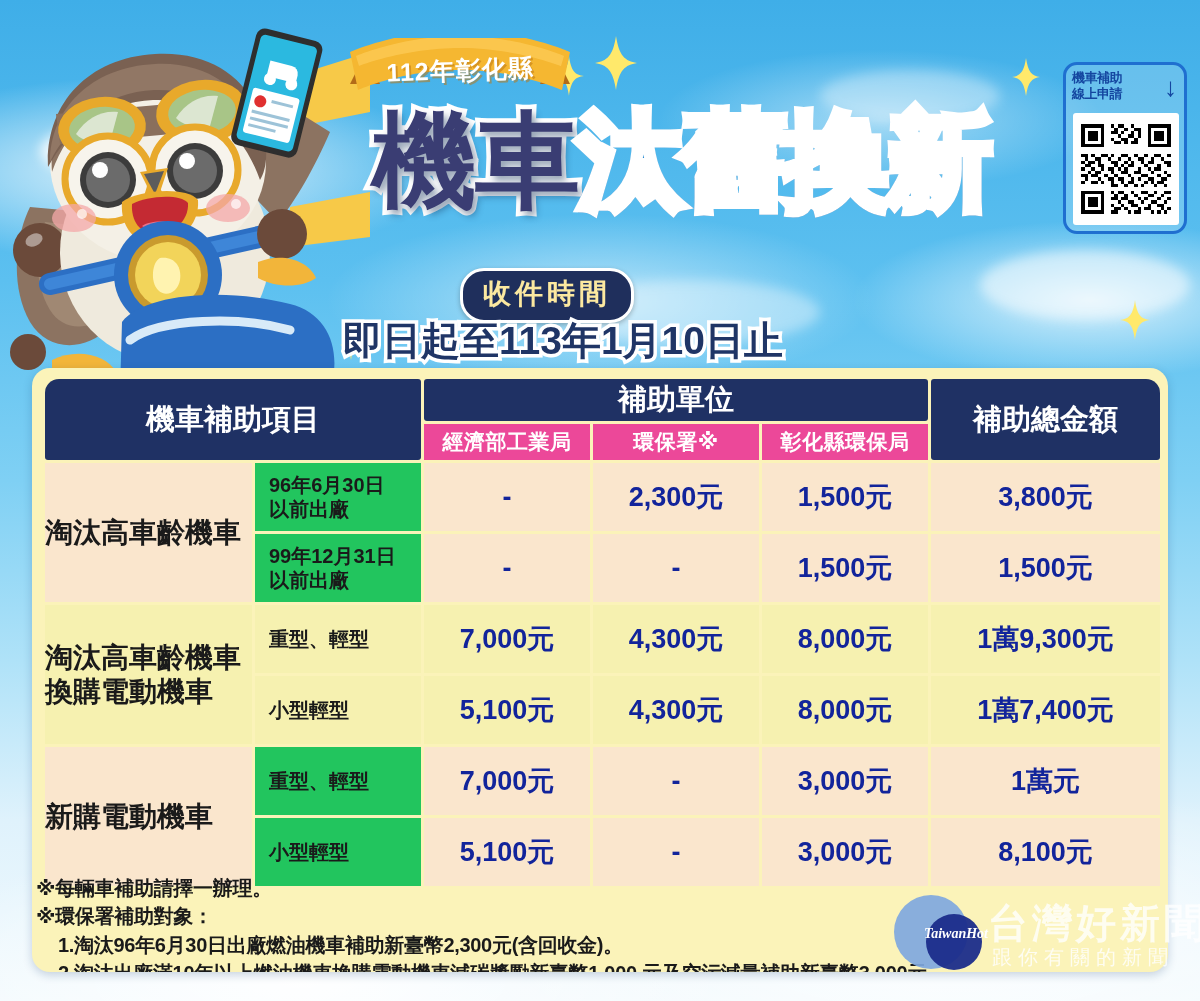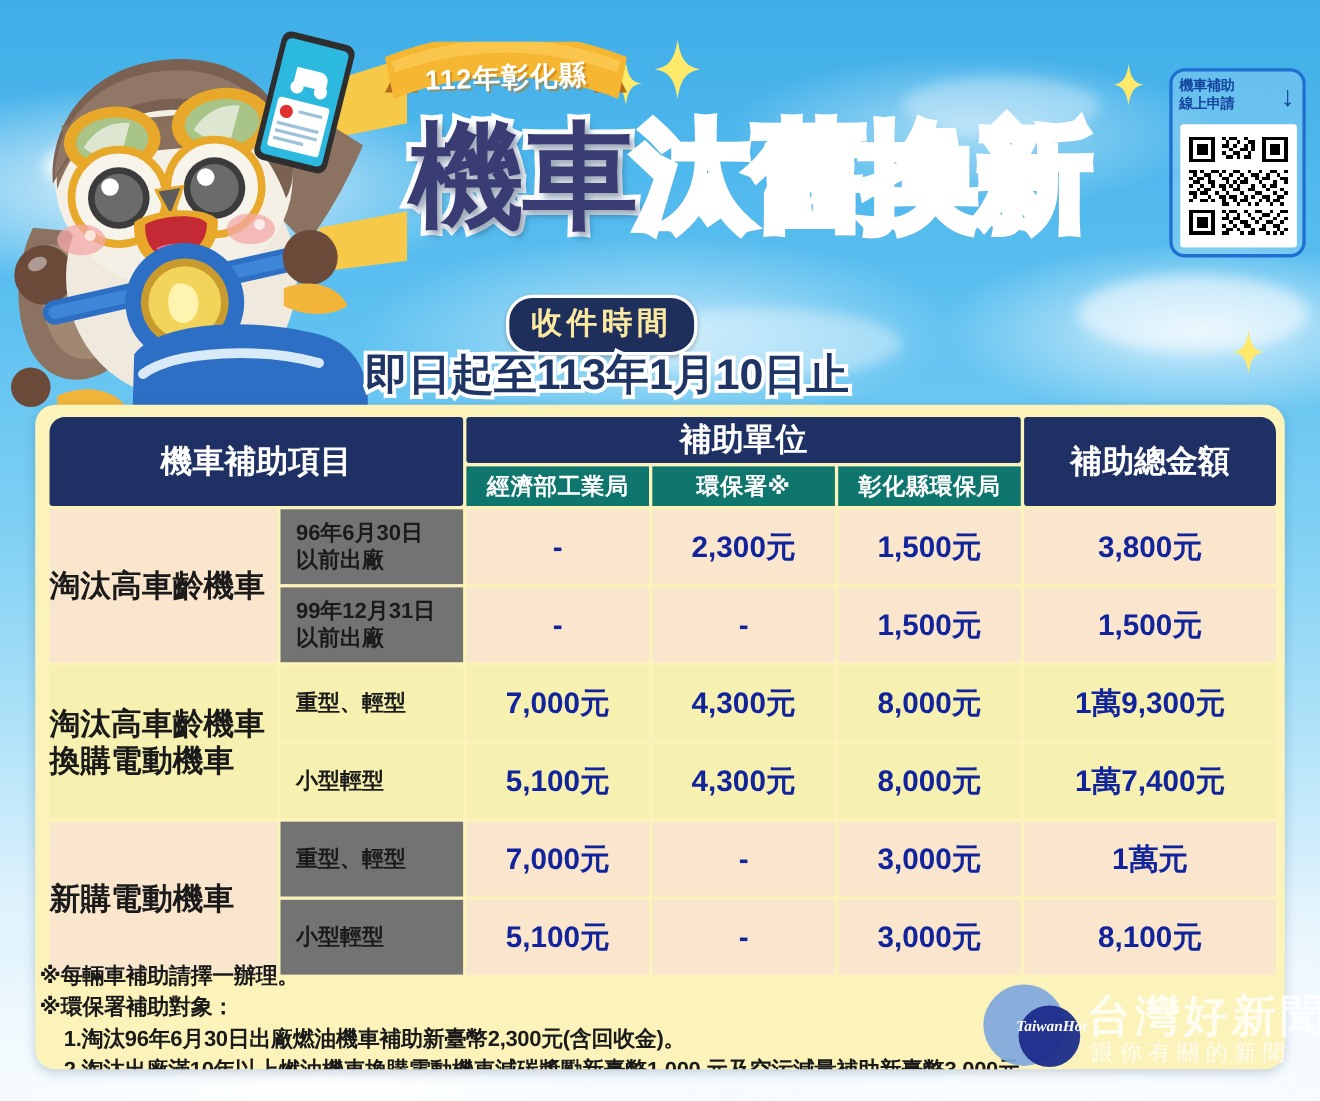--- a/index.html
+++ b/index.html
@@ -64,21 +64,21 @@
 
   
   #sub-pill{
     position:absolute;left:460px;top:268px;
     background:#1F2F5C;color:#FCE9A0;border-radius:24px;
     padding:4px 20px 7px;font-size:28px;font-weight:bold;letter-spacing:4px;
     border:3px solid #ffffff;white-space:nowrap;
     box-shadow:0 2px 5px rgba(0,0,0,.25);
   }
   #sub-date{
-    position:absolute;left:332px;top:314px;
+    position:absolute;left:343px;top:314px;
     font-size:39px;font-weight:bold;color:#1F3566;white-space:nowrap;
     -webkit-text-stroke:7px #ffffff;paint-order:stroke fill;
     letter-spacing:0px;
   }
 
   
   #qrbox{
     position:absolute;left:1063px;top:62px;width:124px;height:172px;
     border:3px solid #1F6FD0;border-radius:14px;
     background:rgba(255,255,255,.18);
@@ -118,30 +118,30 @@
   }
   th,td{padding:0;margin:0;}
   .hd-navy{
     background:#1F3164;color:#ffffff;font-weight:bold;
     font-size:29px;text-align:center;vertical-align:middle;
     border-radius:3px;
   }
   .hd-navy.rounded-l{border-top-left-radius:14px;}
   .hd-navy.rounded-r{border-top-right-radius:14px;}
   .hd-blue{
-    background:#0f766e;color:#ffffff;font-weight:bold;
+    background:#ec4899;color:#ffffff;font-weight:bold;
     font-size:21px;text-align:center;vertical-align:middle;
     letter-spacing:0.5px;
   }
   td.cat{
     background:#FAE6CD;color:#1A1A1A;font-weight:bold;
     font-size:28px;text-align:left;vertical-align:middle;line-height:1.18;
   }
   td.sub{
-    background:#737373;color:#1A1A1A;font-weight:bold;
+    background:#22c55e;color:#1A1A1A;font-weight:bold;
     font-size:20px;text-align:left;vertical-align:middle;line-height:1.2;
     padding-left:14px;
   }
   td.val{
     background:#FAE6CD;color:#12249B;font-weight:bold;
     font-size:27px;text-align:center;vertical-align:middle;
   }
   tr.ylw td.cat, tr.ylw td.sub, tr.ylw td.val{background:#F6F1B0;}
 
   

